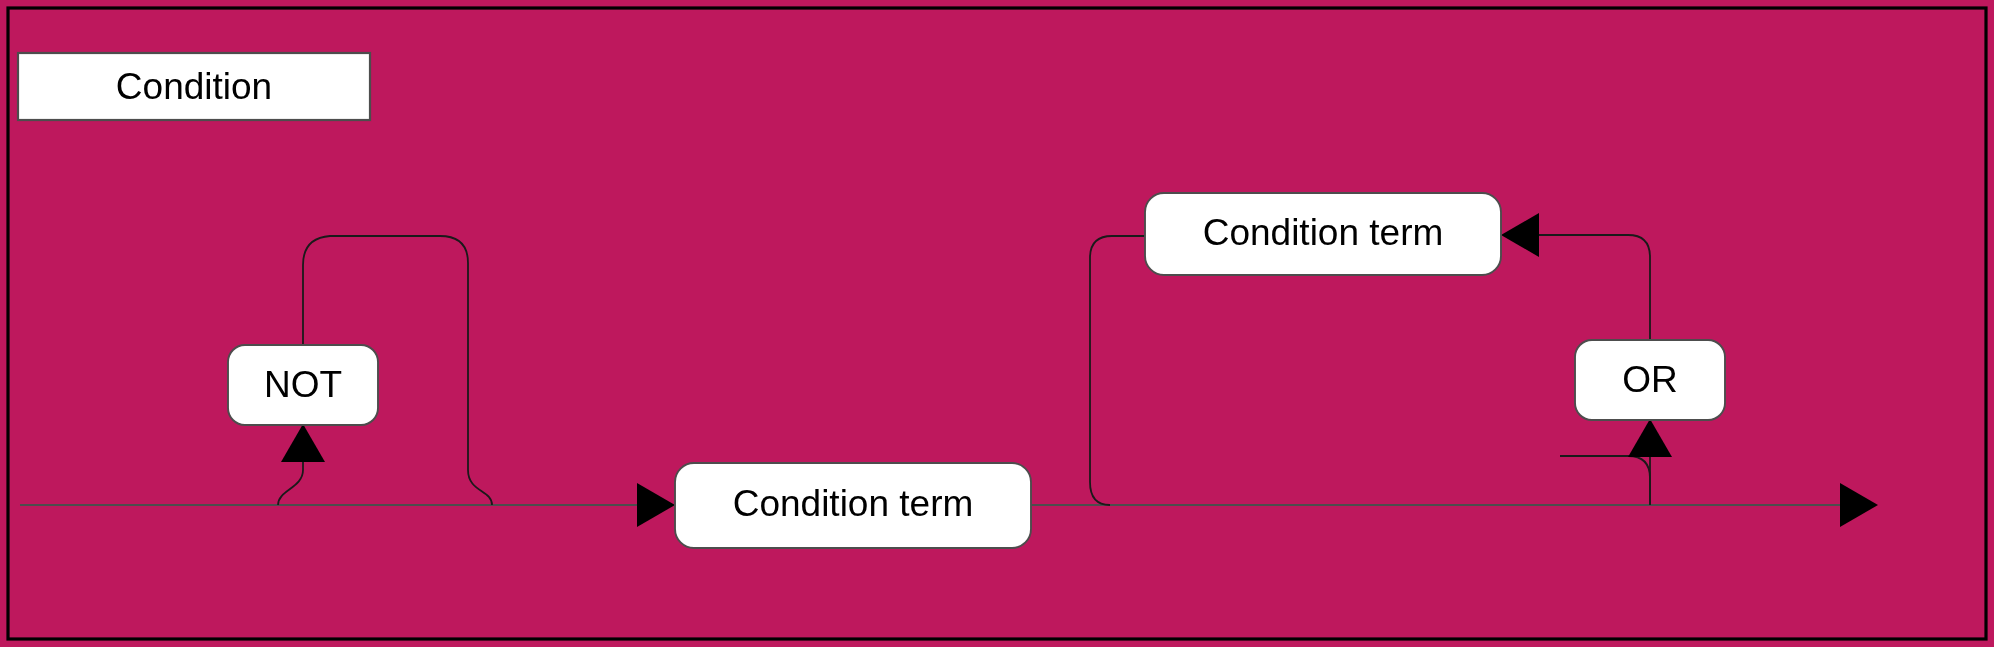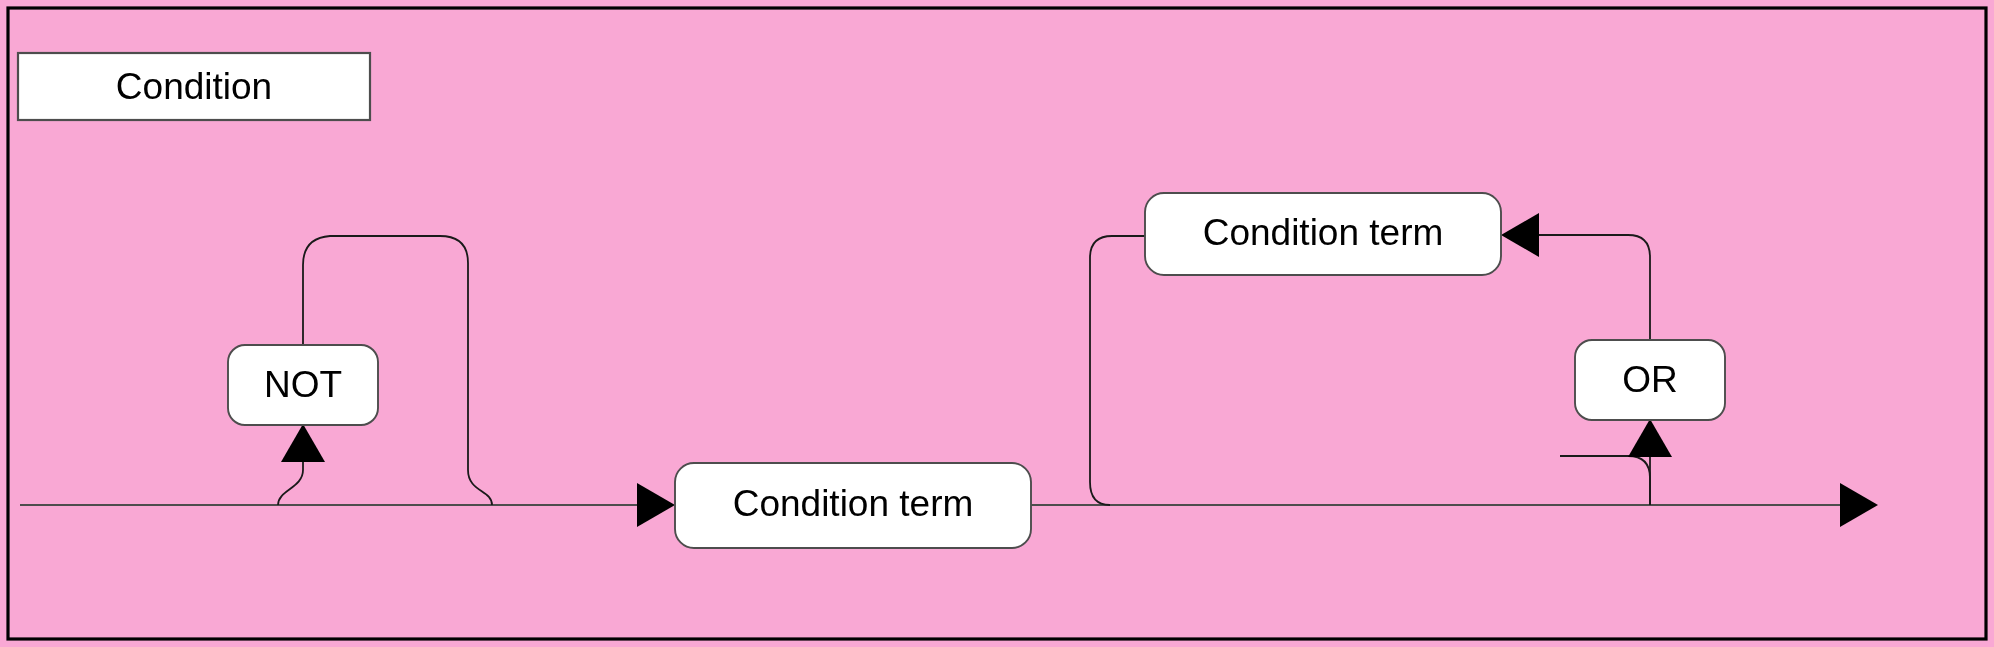--- a/index.html
+++ b/index.html
@@ -7,21 +7,21 @@
     padding: 0;
     background: #ffffff;
   }
   body {
     font-family: "Liberation Sans", sans-serif;
   }
   #canvas {
     position: relative;
     width: 1994px;
     height: 647px;
-    background: #f9a8d4;
+    background: #be185d;
     overflow: hidden;
   }
   #diagram-svg {
     position: absolute;
     left: 0;
     top: 0;
     width: 1994px;
     height: 647px;
     display: block;
   }

